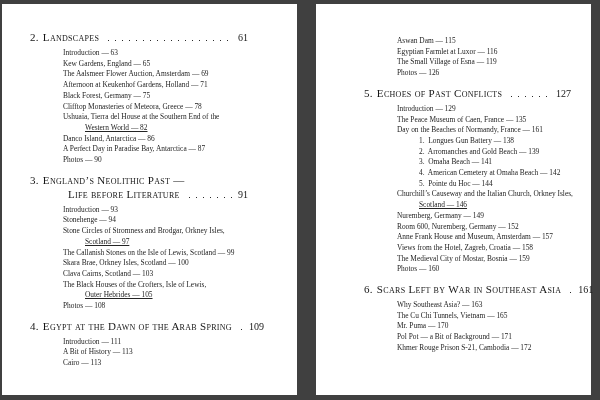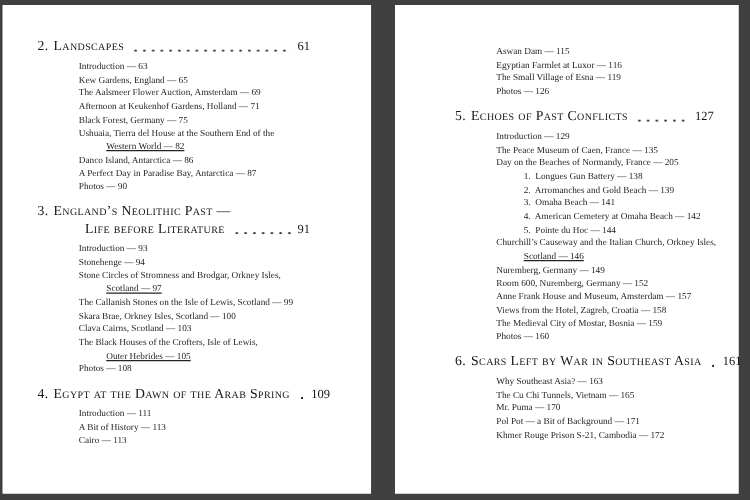--- a/index.html
+++ b/index.html
@@ -62,20 +62,23 @@
           <div class="item">
             <div class="line">The Aalsmeer Flower Auction, Amsterdam — 69</div>
           </div>
           <div class="item">
             <div class="line">Afternoon at Keukenhof Gardens, Holland — 71</div>
           </div>
           <div class="item">
             <div class="line">Black Forest, Germany — 75</div>
           </div>
           <div class="item">
+            <div class="line">Clifftop Monasteries of Meteora, Greece — 78</div>
+          </div>
+          <div class="item">
             <div class="line">Ushuaia, Tierra del House at the Southern End of the</div>
             <div class="line wrap">Western World — 82</div>
           </div>
           <div class="item">
             <div class="line">Danco Island, Antarctica — 86</div>
           </div>
           <div class="item">
             <div class="line">A Perfect Day in Paradise Bay, Antarctica — 87</div>
           </div>
           <div class="item">
@@ -168,21 +171,21 @@
               <span class="h-page">127</span>
             </div>
           </div>
           <div class="item">
             <div class="line">Introduction — 129</div>
           </div>
           <div class="item">
             <div class="line">The Peace Museum of Caen, France — 135</div>
           </div>
           <div class="item">
-            <div class="line">Day on the Beaches of Normandy, France — 205</div>
+            <div class="line">Day on the Beaches of Normandy, France — 161</div>
           </div>
           <div class="item item-n">
             <div class="line">1.&nbsp; Longues Gun Battery — 138</div>
           </div>
           <div class="item item-n">
             <div class="line">2.&nbsp; Arromanches and Gold Beach — 139</div>
           </div>
           <div class="item item-n">
             <div class="line">3.&nbsp; Omaha Beach — 141</div>
           </div>

